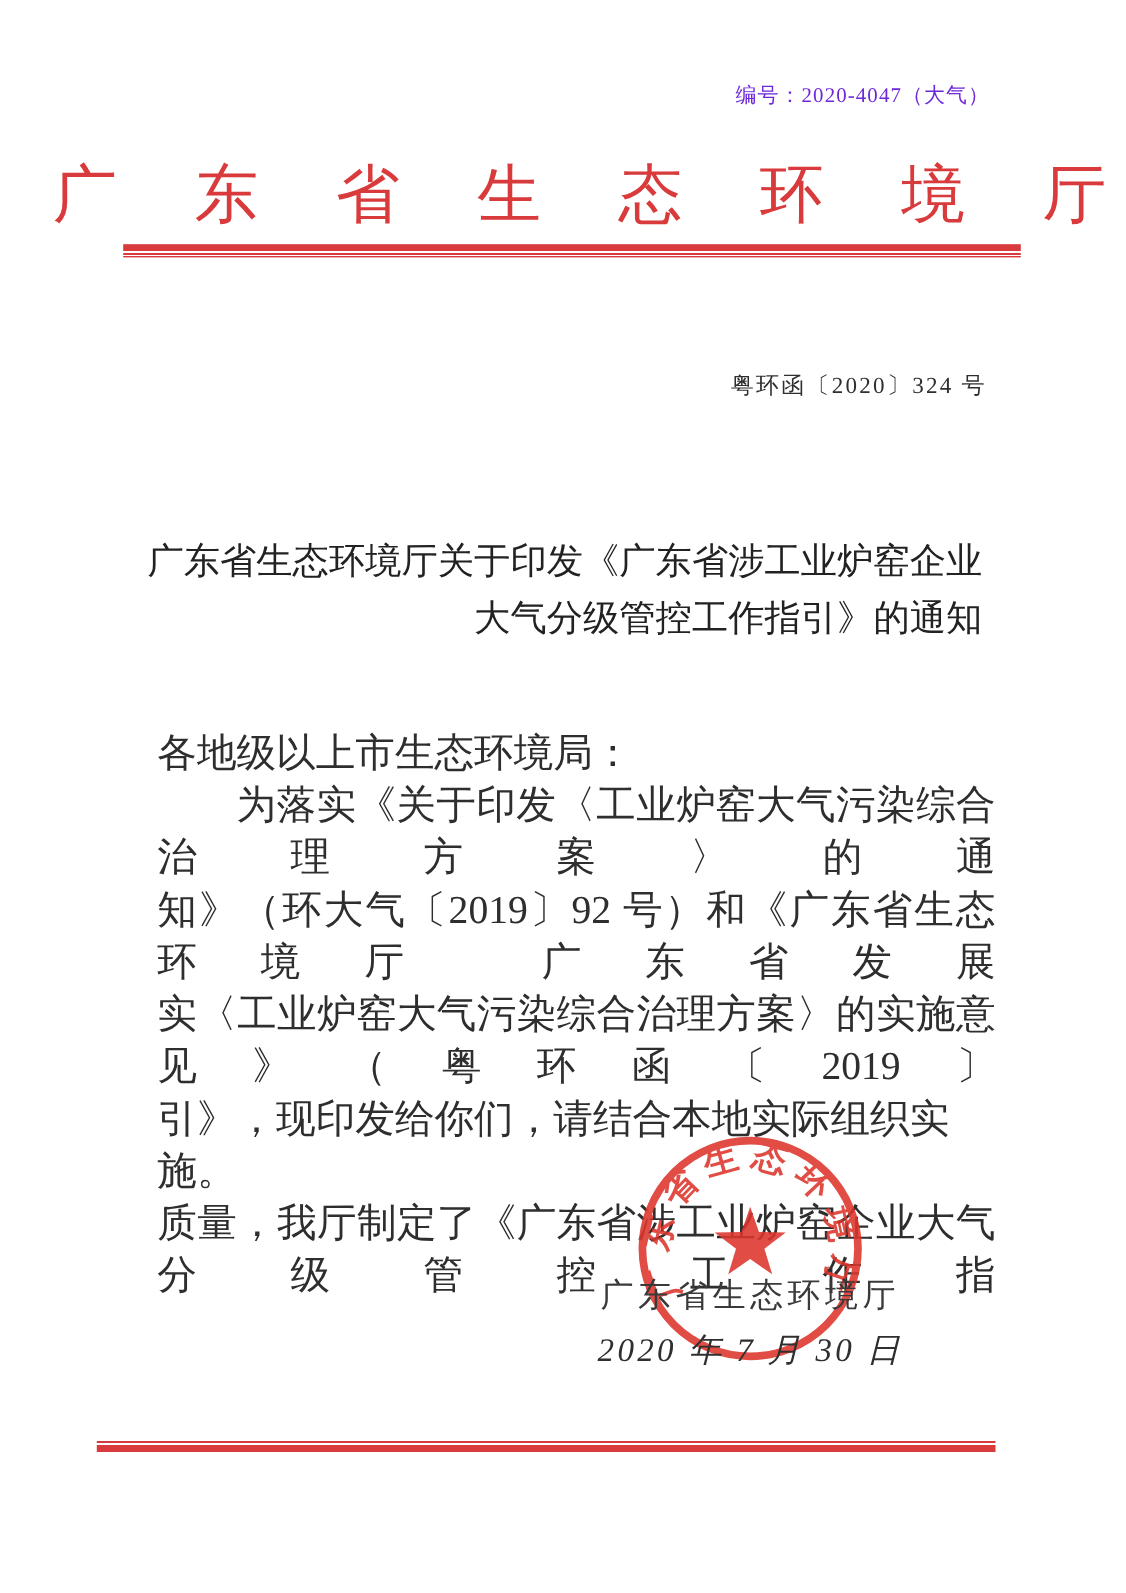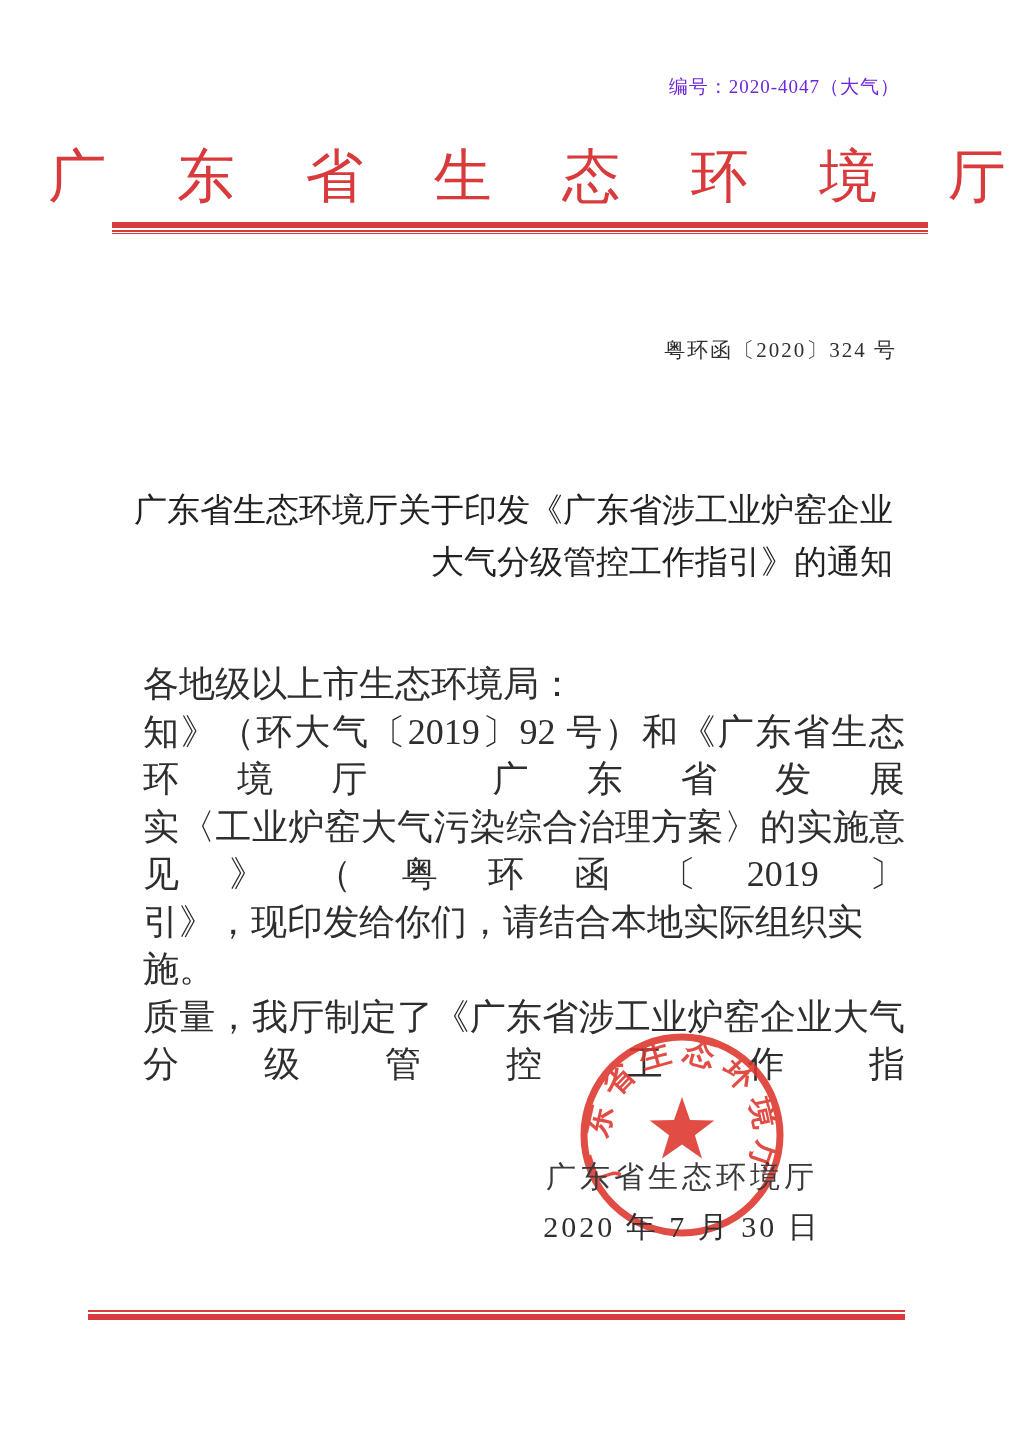--- a/index.html
+++ b/index.html
@@ -68,21 +68,21 @@
   }
   
   .sig-org{
     position:absolute;top:1157px;left:432px;width:500px;
     text-align:center;font-size:30px;letter-spacing:4px;
     color:#3a3a3a;z-index:2;
   }
   .sig-date{
     position:absolute;top:1207px;left:432px;width:500px;
     text-align:center;font-size:30px;letter-spacing:3px;
-    color:#2f2f2f;z-index:2;
+    color:#2f2f2f;z-index:2;font-style:italic;
   }
   
   .rule-bottom{
     position:absolute;left:88px;top:1310px;width:817px;height:10px;
     background:linear-gradient(to bottom,
       #d93a3b 0 22%, #ffffff 22% 36%, #d93a3b 36% 100%);
   }
 </style>
 </head>
 <body>
@@ -97,20 +97,21 @@
 
   <div class="ref-number">粤环函〔2020〕324 号</div>
 
   <div class="doc-title">
     <span class="line">广东省生态环境厅关于印发《广东省涉工业炉窑企业</span>
     <span class="line">大气分级管控工作指引》的通知</span>
   </div>
 
   <div class="body-block">
     <span class="line">各地级以上市生态环境局：</span>
+    <span class="line fill indent">为落实《关于印发〈工业炉窑大气污染综合治理方案〉的通</span>
     <span class="line fill">知》（环大气〔2019〕92 号）和《广东省生态环境厅 广东省发展</span>
     <span class="line fill">实〈工业炉窑大气污染综合治理方案〉的实施意见》（粤环函〔2019〕</span>
     <span class="line">引》，现印发给你们，请结合本地实际组织实施。</span>
     <span class="line fill">质量，我厅制定了《广东省涉工业炉窑企业大气分级管控工作指</span>
   </div>
 
   <svg class="seal" viewBox="0 0 210 210" xmlns="http://www.w3.org/2000/svg">
     <circle cx="105" cy="105" r="98" fill="none" stroke="#dd352b" stroke-width="7"></circle>
     <polygon fill="#dd352b" points="105,67 113,90 137.3,90.5 117.9,105.2 125,128.5 105,114.6 85,128.5 92.1,105.2 72.7,90.5 97,90"></polygon>
     <defs>

